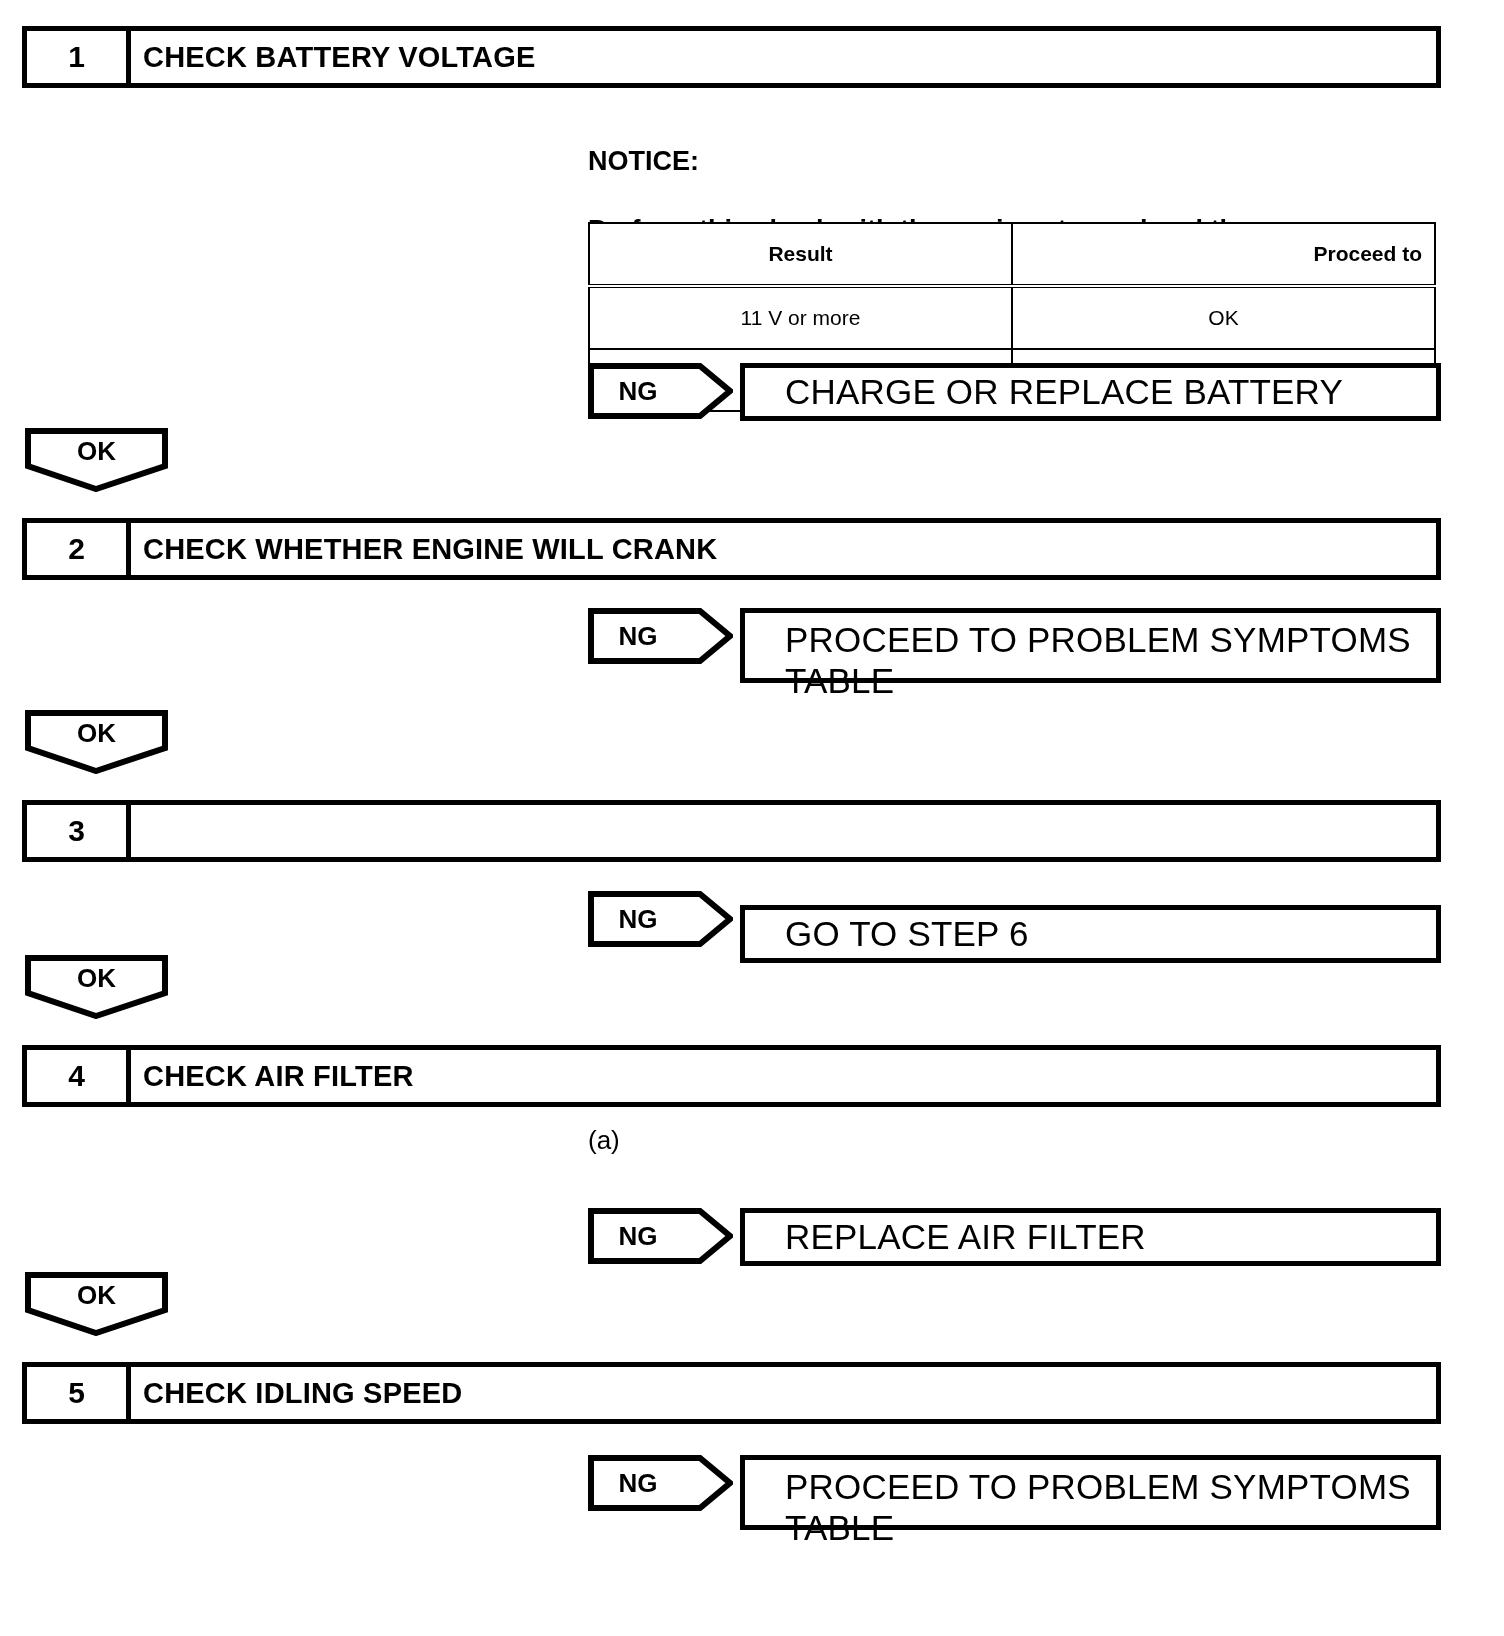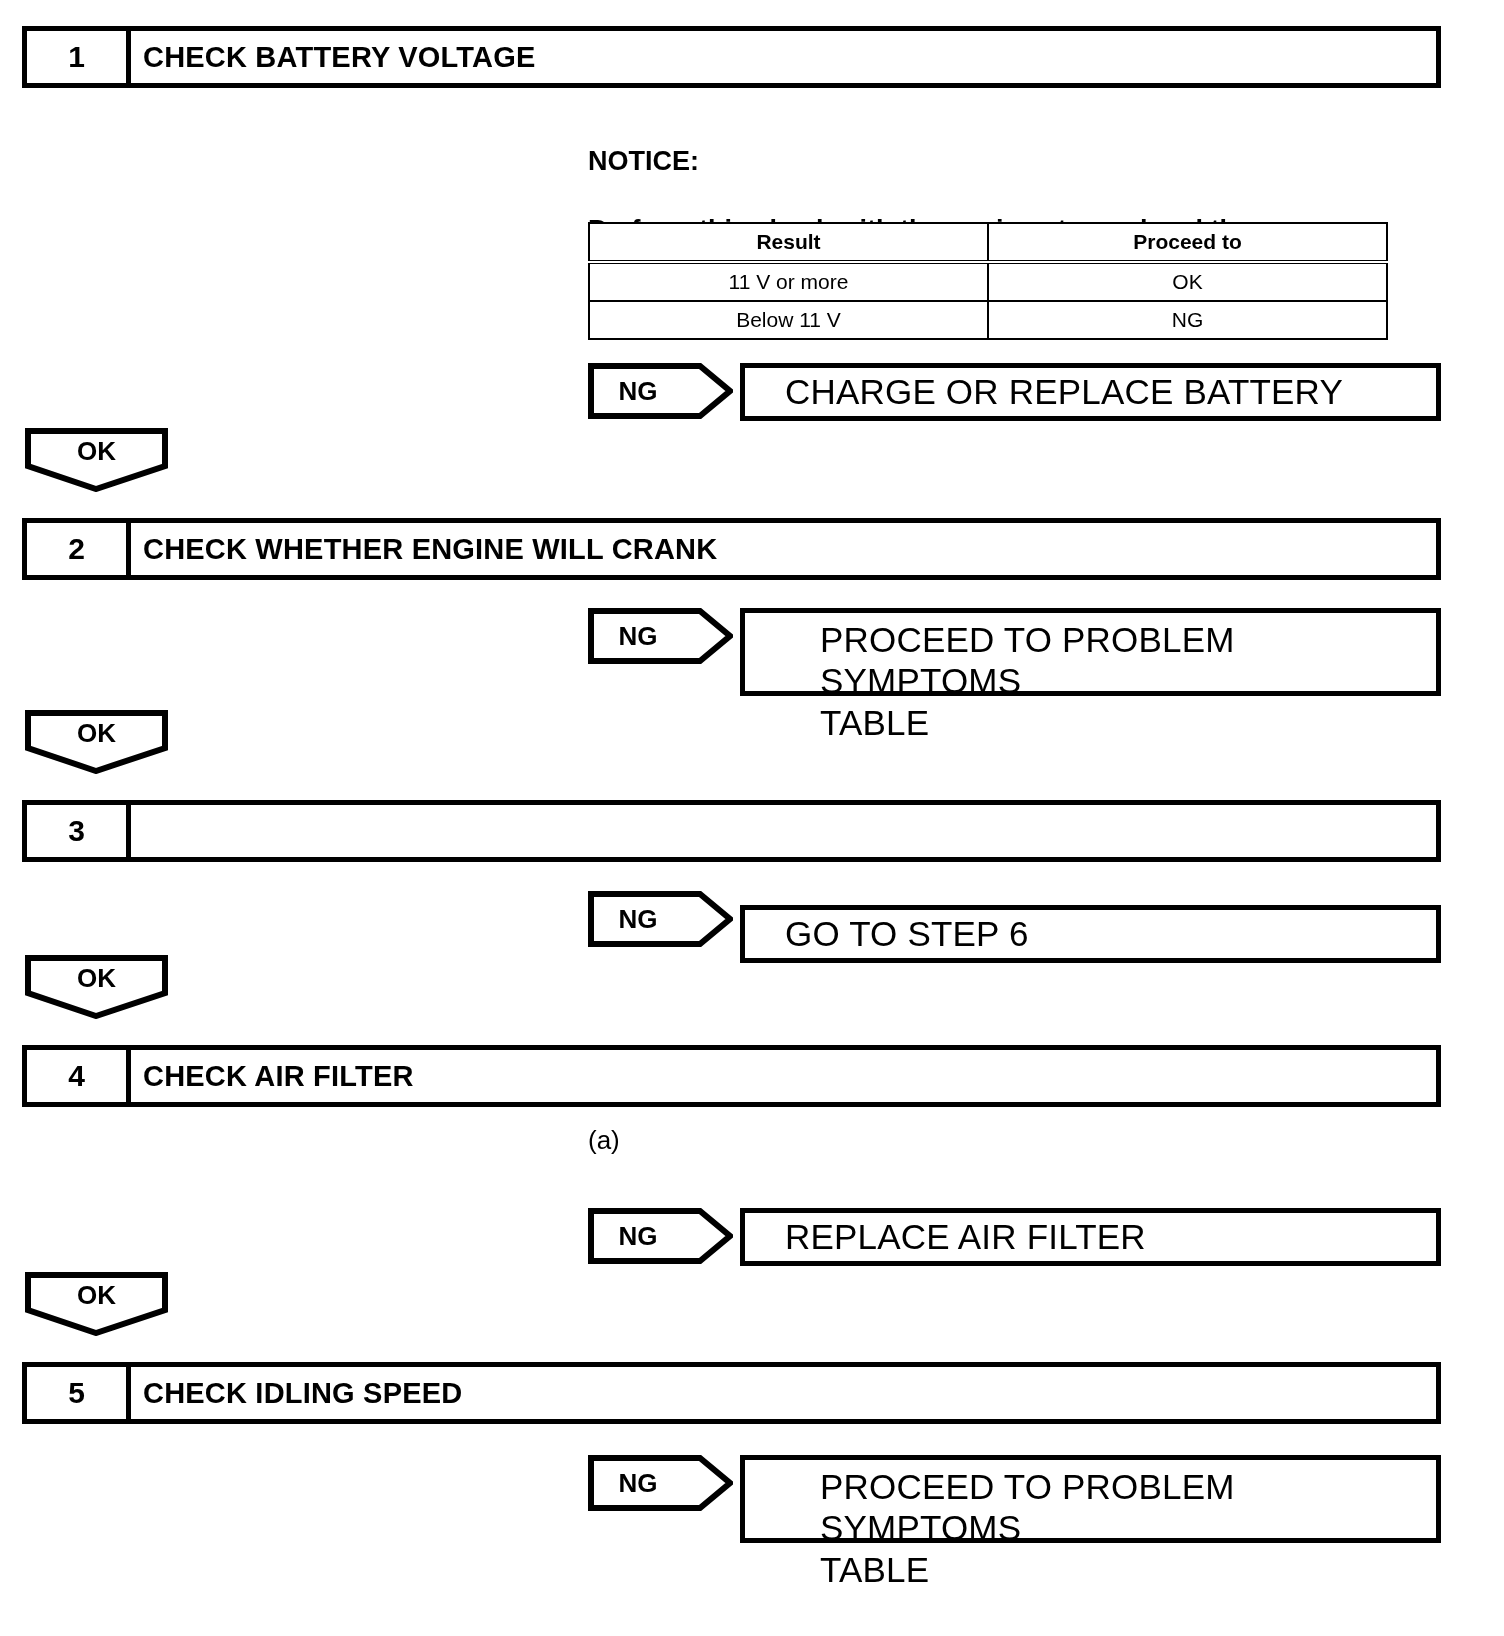--- a/index.html
+++ b/index.html
@@ -67,27 +67,27 @@
   .result-table {
     position: absolute;
     border-collapse: collapse;
     background: #fff;
   }
   .result-table td, .result-table th {
     border: 2px solid #000;
     text-align: center;
     font-size: 21px;
     height: 36px;
-    padding: 0;
+    padding: 12px;
   }
   .result-table th {
     font-weight: bold;
   }
   .result-table .col-a { width: 397px; }
-  .result-table .col-b { width: 397px; }
+  .result-table .col-b { width: 397px; text-align: right; }
   .result-table thead th { border-bottom: 2px solid #000; }
   .result-table tbody tr:first-child td { border-top: 4px double #000; }
 
   
   .ng-tag {
     position: absolute;
     width: 145px;
     height: 56px;
   }
   .ng-tag svg { display: block; }
@@ -139,21 +139,21 @@
   .action-box .action-text {
     padding-left: 12px;
     font-size: 35px;
     font-weight: normal;
     line-height: 1.18;
     letter-spacing: 0.2px;
     white-space: pre-line;
     margin-left: 28px;
   }
   .action-box.h1 { height: 58px; }
-  .action-box.h2 { height: 88px; align-items: flex-start; padding-top: 6px; padding-left: 35px; }
+  .action-box.h2 { height: 75px; align-items: flex-start; padding-top: 6px; }
 
   
   .sub-instruction {
     position: absolute;
     display: flex;
     font-size: 26px;
     line-height: 1.3;
   }
   .sub-instruction .marker {
     width: 66px;

